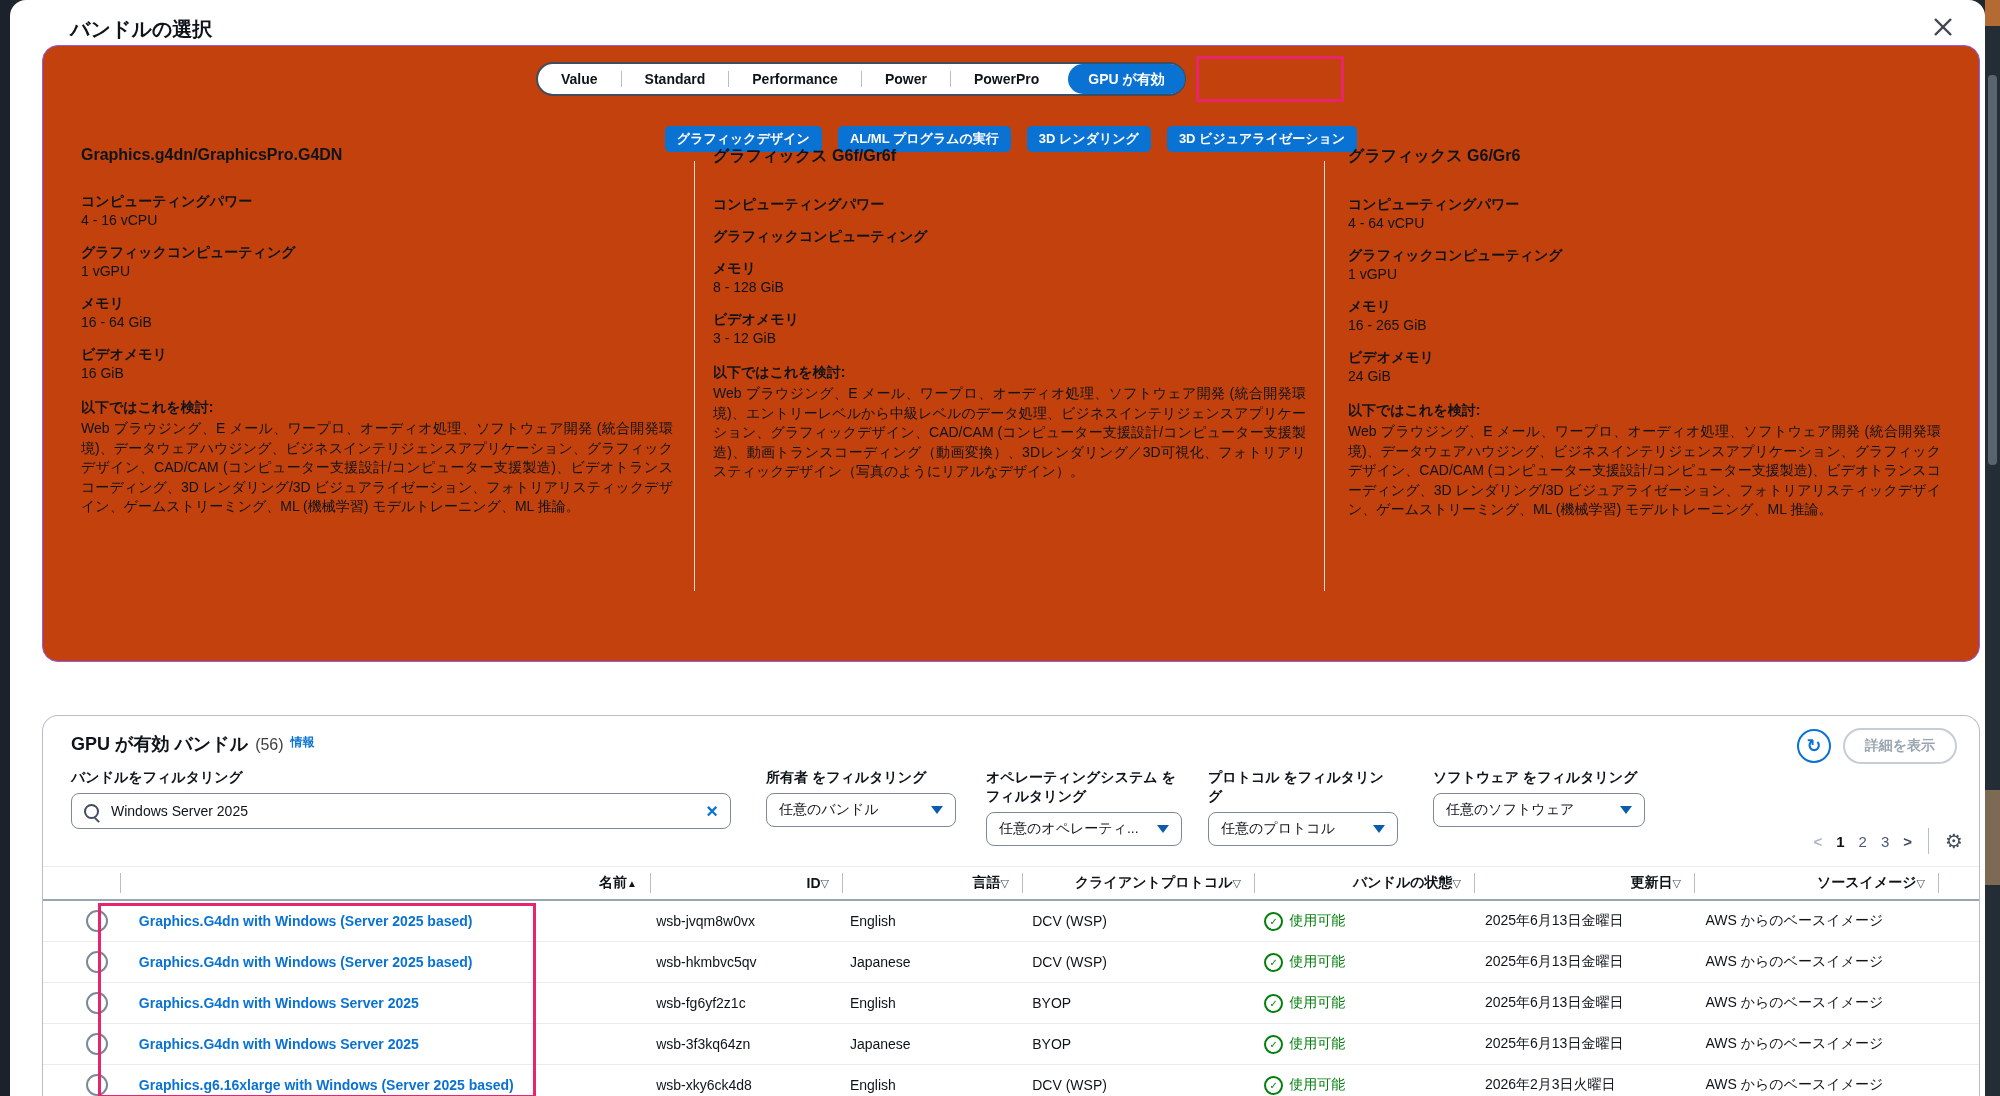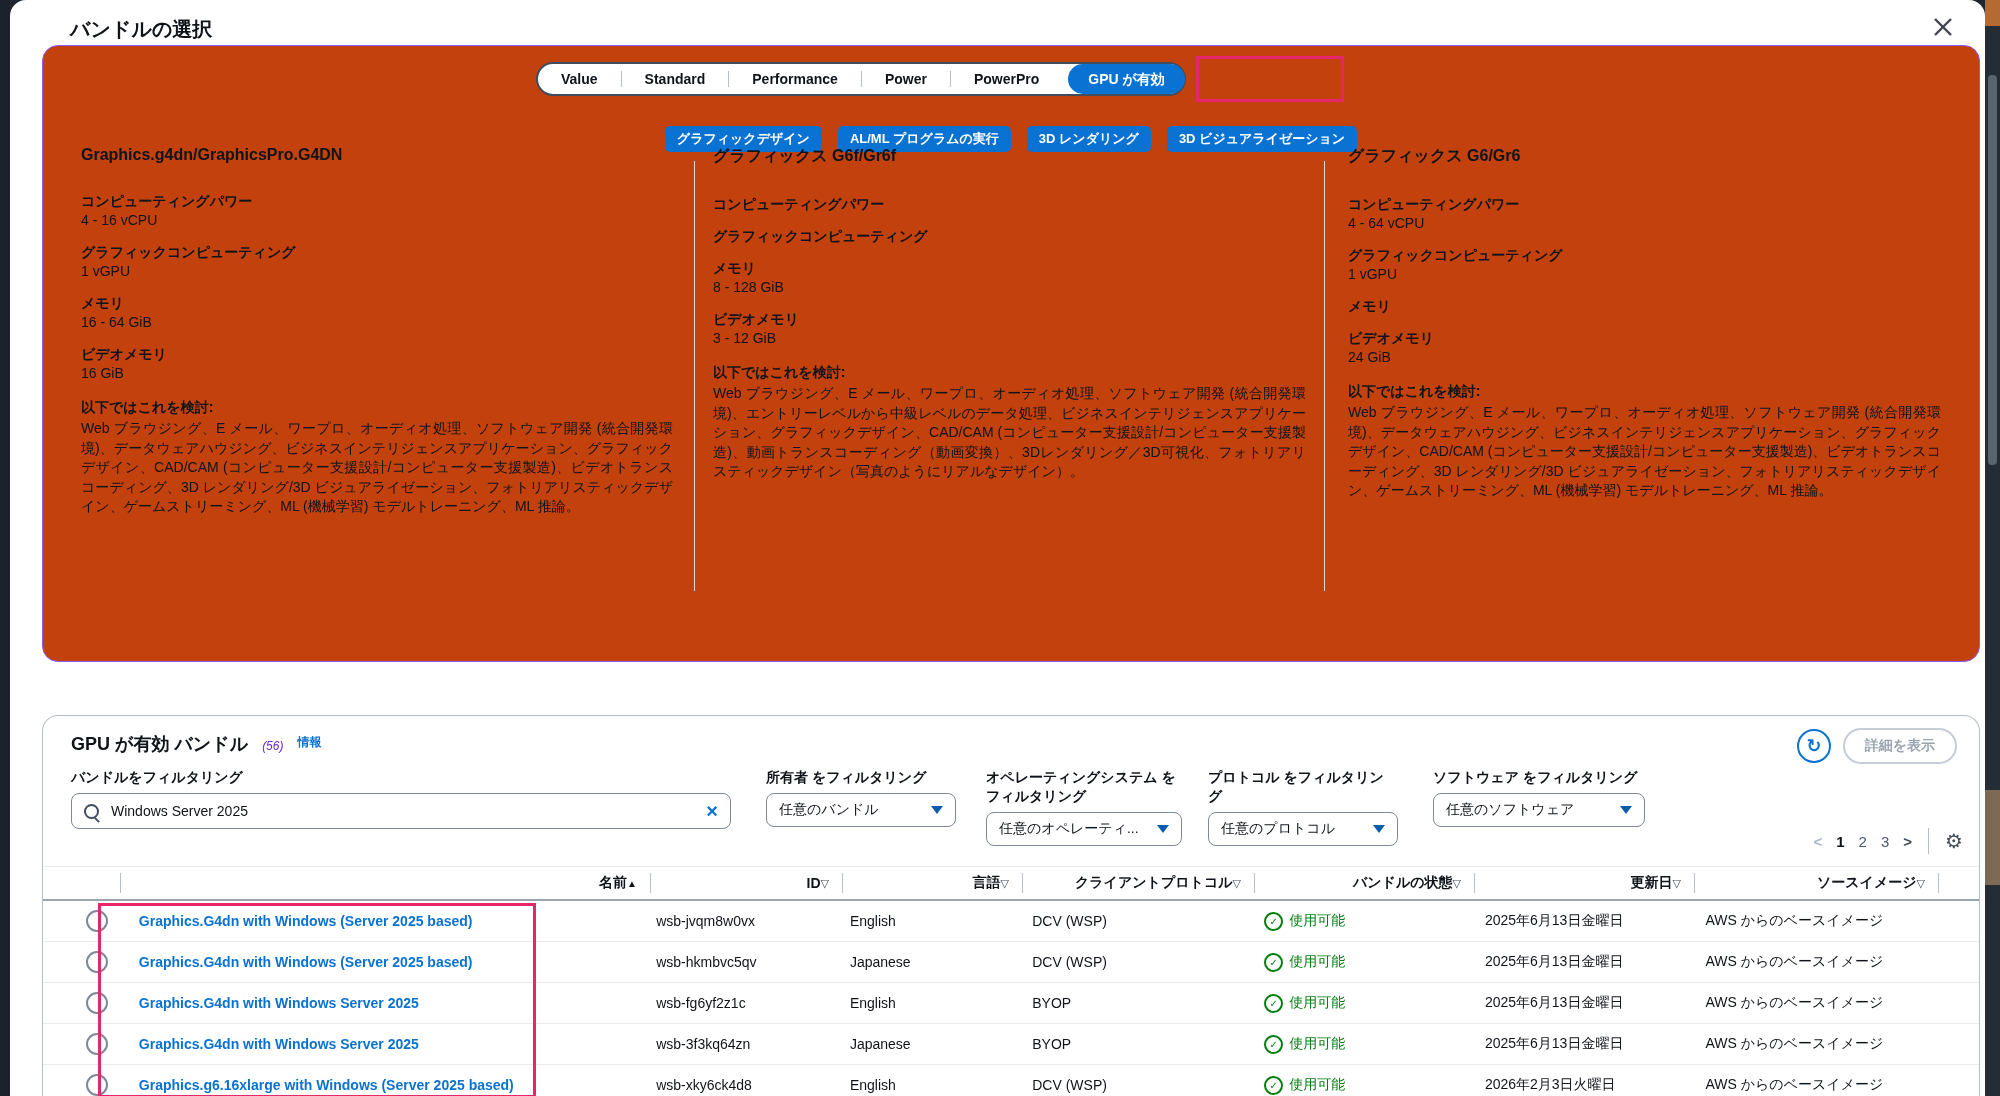--- a/index.html
+++ b/index.html
@@ -31,23 +31,23 @@
   .bcol{position:absolute;top:0;}
   .bcol .bname{font-size:16px;font-weight:700;margin-bottom:28px;}
   .spec{margin-bottom:13px;}
   .spec .slabel{font-weight:700;line-height:19px;}
   .spec .svalue{line-height:19px;color:#0f141a;}
   .consider-label{font-weight:700;margin-top:15px;line-height:19px;}
   .consider-text{margin-top:2px;line-height:19.5px;text-align:justify;}
   .vdiv{position:absolute;top:115px;width:1px;height:430px;background:#d5dbdb;}
   
   .card2{position:absolute;left:32px;top:715px;width:1936px;height:381px;border:1px solid #b6bec9;border-bottom:none;border-radius:16px 16px 0 0;background:#fff;}
-  .sec-head{position:absolute;left:28px;top:16px;display:flex;align-items:baseline;gap:14px;}
+  .sec-head{position:absolute;left:28px;top:16px;display:flex;align-items:baseline;gap:7px;}
   .sec-title{font-size:18px;font-weight:700;}
-  .sec-count{font-size:12px;color:#6d28d9;font-style:italic;}
+  .sec-count{font-size:16px;color:#404040;}
   .info-link{font-size:12px;font-weight:700;color:#0972d3;position:relative;top:-4px;cursor:pointer;font-family:Liberation Serif, serif;}
   .refresh-btn{position:absolute;right:148px;top:13px;width:30px;height:30px;border:2px solid #0972d3;border-radius:50%;color:#0972d3;
     display:flex;align-items:center;justify-content:center;font-size:18px;font-weight:700;cursor:pointer;}
   .details-btn{position:absolute;right:22px;top:12px;height:32px;padding:0 20px;border:2px solid #c6cdd6;border-radius:999px;
     color:#9aa5b1;font-weight:700;font-size:14px;line-height:30px;background:#fff;cursor:default;}
   .filter-label{font-weight:700;font-size:14px;line-height:19px;}
   .search-group{position:absolute;left:28px;top:52px;width:660px;}
   .search-box{margin-top:6px;height:34px;border:1.5px solid #7d8998;border-radius:8px;display:flex;align-items:center;padding:0 12px;background:#fff;}
   .mag{width:11px;height:11px;border:2px solid #414d5c;border-radius:50%;position:relative;flex:none;}
   .mag::after{content:"";position:absolute;left:10px;top:11px;width:2px;height:6px;background:#414d5c;transform:rotate(-45deg);}
@@ -168,20 +168,21 @@
           <div class="spec">
             <div class="slabel">コンピューティングパワー</div>
             <div class="svalue">4 - 64 vCPU</div>
           </div>
           <div class="spec">
             <div class="slabel">グラフィックコンピューティング</div>
             <div class="svalue">1 vGPU</div>
           </div>
           <div class="spec">
             <div class="slabel">メモリ</div>
+            <div class="svalue">16 - 265 GiB</div>
           </div>
           <div class="spec">
             <div class="slabel">ビデオメモリ</div>
             <div class="svalue">24 GiB</div>
           </div>
           <div class="consider-label">以下ではこれを検討:</div>
           <div class="consider-text">Web ブラウジング、E メール、ワープロ、オーディオ処理、ソフトウェア開発 (統合開発環境)、データウェアハウジング、ビジネスインテリジェンスアプリケーション、グラフィックデザイン、CAD/CAM (コンピューター支援設計/コンピューター支援製造)、ビデオトランスコーディング、3D レンダリング/3D ビジュアライゼーション、フォトリアリスティックデザイン、ゲームストリーミング、ML (機械学習) モデルトレーニング、ML 推論。</div>
         </div>
       </div>
     <div class="vdiv" style="left:651px;"></div>

